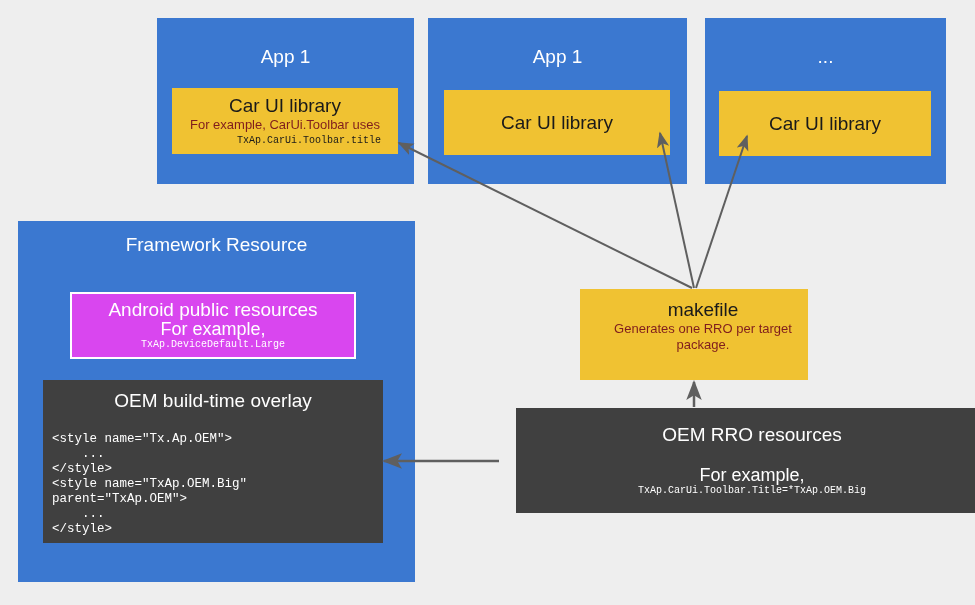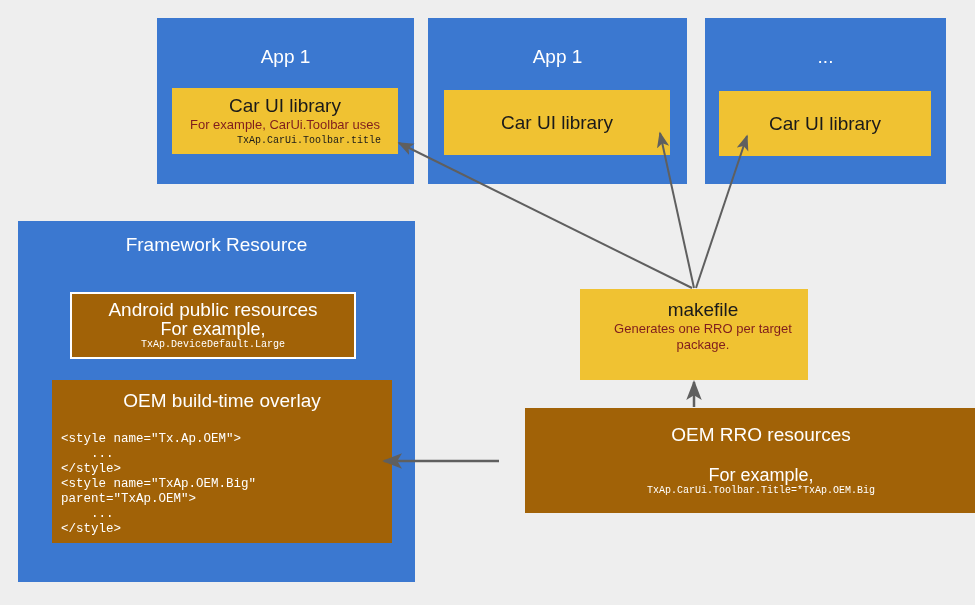--- a/index.html
+++ b/index.html
@@ -16,21 +16,21 @@
     overflow: hidden;
     font-family: "Liberation Sans", sans-serif;
     -webkit-font-smoothing: antialiased;
   }
   .box {
     position: absolute;
     box-sizing: border-box;
   }
   .blue   { background: #3b78d0; }
   .yellow { background: #f0c232; }
-  .green  { background: #a16207; margin-left: 9px; }
+  .green  { background: #404040; }
 
   .title-white {
     color: #ffffff;
     text-align: center;
     font-size: 19px;
     line-height: 22px;
     font-weight: 400;
   }
   .title-dark {
     color: #1a1a1a;
@@ -91,21 +91,21 @@
   #app1-lib .title-dark { margin-top: 7px; }
   #app2-lib .title-dark { margin-top: 22px; }
   #app3-lib .title-dark { margin-top: 22px; }
 
   
   #framework { left: 18px; top: 221px; width: 397px; height: 361px; }
   #framework-title { position: absolute; left: 0; top: 13px; width: 100%; }
 
   #android-pub {
     left: 70px; top: 292px; width: 286px; height: 67px;
-    background: #a16207;
+    background: #d946ef;
     border: 2px solid #ffffff;
   }
   #android-pub .title-white { margin-top: 5px; }
 
   #oem-overlay { left: 43px; top: 380px; width: 340px; height: 163px; }
   #oem-overlay-title { position: absolute; left: 0; top: 10px; width: 100%; }
   #oem-overlay-code { position: absolute; left: 9px; top: 52px; }
 
   
   #makefile { left: 580px; top: 289px; width: 228px; height: 91px; padding-left: 18px; }

